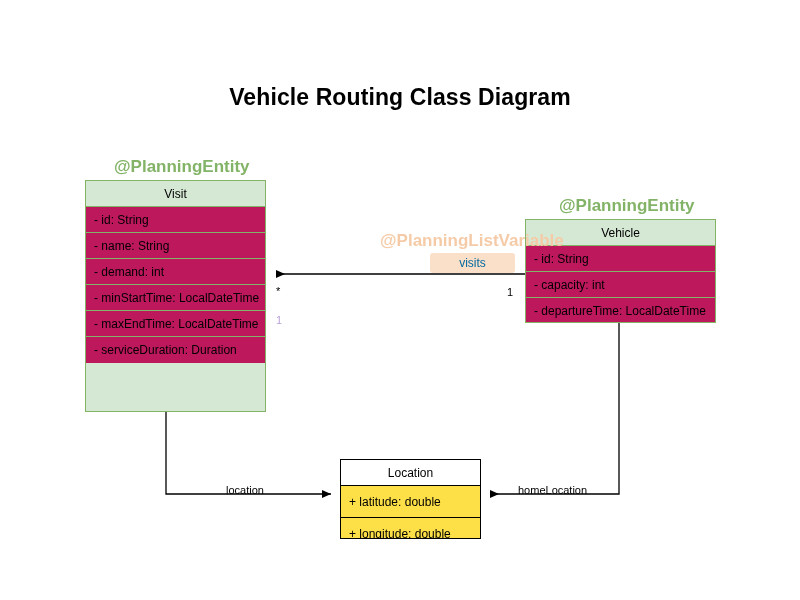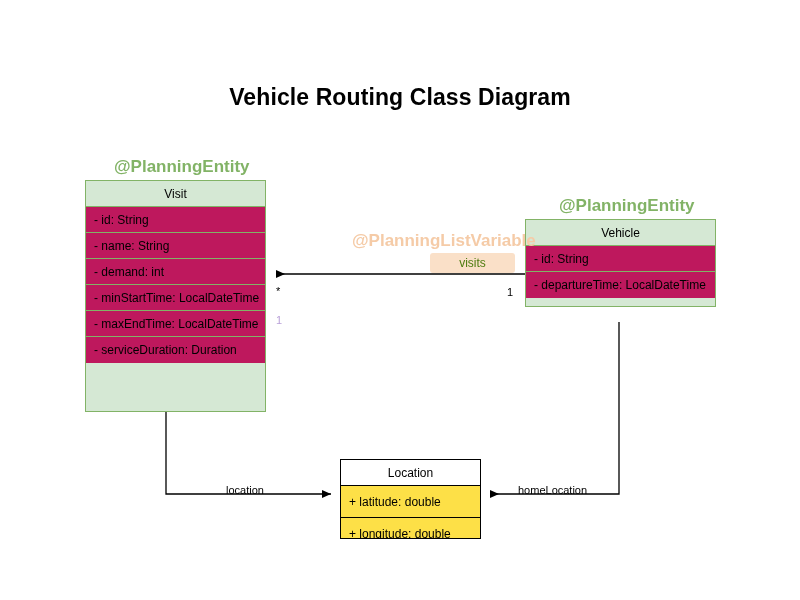--- a/index.html
+++ b/index.html
@@ -31,21 +31,21 @@
   }
 
   
   .stereotype {
     position: absolute;
     font-size: 17px;
     font-weight: bold;
     white-space: nowrap;
   }
   .stereotype.green { color: #82b366; }
-  .stereotype.orange { color: #f5cba7; }
+  .stereotype.orange { color: #f5cba7; margin-left: 28px; }
 
   
   .umlclass {
     position: absolute;
     border: 1px solid #82b366;
     background: #d5e8d4;
     overflow: hidden;
   }
   .umlclass.plain {
     border: 1px solid #000000;
@@ -105,21 +105,21 @@
   }
   .mult-label.black { color: #000000; }
   .mult-label.lilac { color: #b9a0d8; }
 
   
   .assoc-badge {
     position: absolute;
     background: #fae0c8;
     border-radius: 3px;
     font-size: 12px;
-    color: #4d7c0f;
+    color: #0369a1;
     text-align: center;
     line-height: 20px;
     height: 20px;
     white-space: nowrap;
   }
 </style>
 </head>
 <body>
 
 <div id="canvas">
@@ -156,23 +156,24 @@
     <div class="uml-attr">- id: String</div>
     <div class="uml-attr">- name: String</div>
     <div class="uml-attr">- demand: int</div>
     <div class="uml-attr">- minStartTime: LocalDateTime</div>
     <div class="uml-attr">- maxEndTime: LocalDateTime</div>
     <div class="uml-attr">- serviceDuration: Duration</div>
   </div>
 
   <div class="stereotype green" style="left:559px; top:196px;">@PlanningEntity</div>
 
-  <div class="umlclass" style="left:525px; top:219px; width:191px; height:88px;">
+  <div class="umlclass" style="left:525px; top:219px; width:191px; height:104px;">
     <div class="uml-header">Vehicle</div>
     <div class="uml-attr">- id: String</div>
+    <div class="uml-attr">- capacity: int</div>
     <div class="uml-attr">- departureTime: LocalDateTime</div>
   </div>
 
   <div class="umlclass plain" style="left:340px; top:459px; width:141px; height:80px;">
     <div class="uml-header">Location</div>
     <div class="uml-attr">+ latitude: double</div>
     <div class="uml-attr">+ longitude: double</div>
   </div>
 
   <div class="stereotype orange" style="left:352px; top:231px;">@PlanningListVariable</div>

